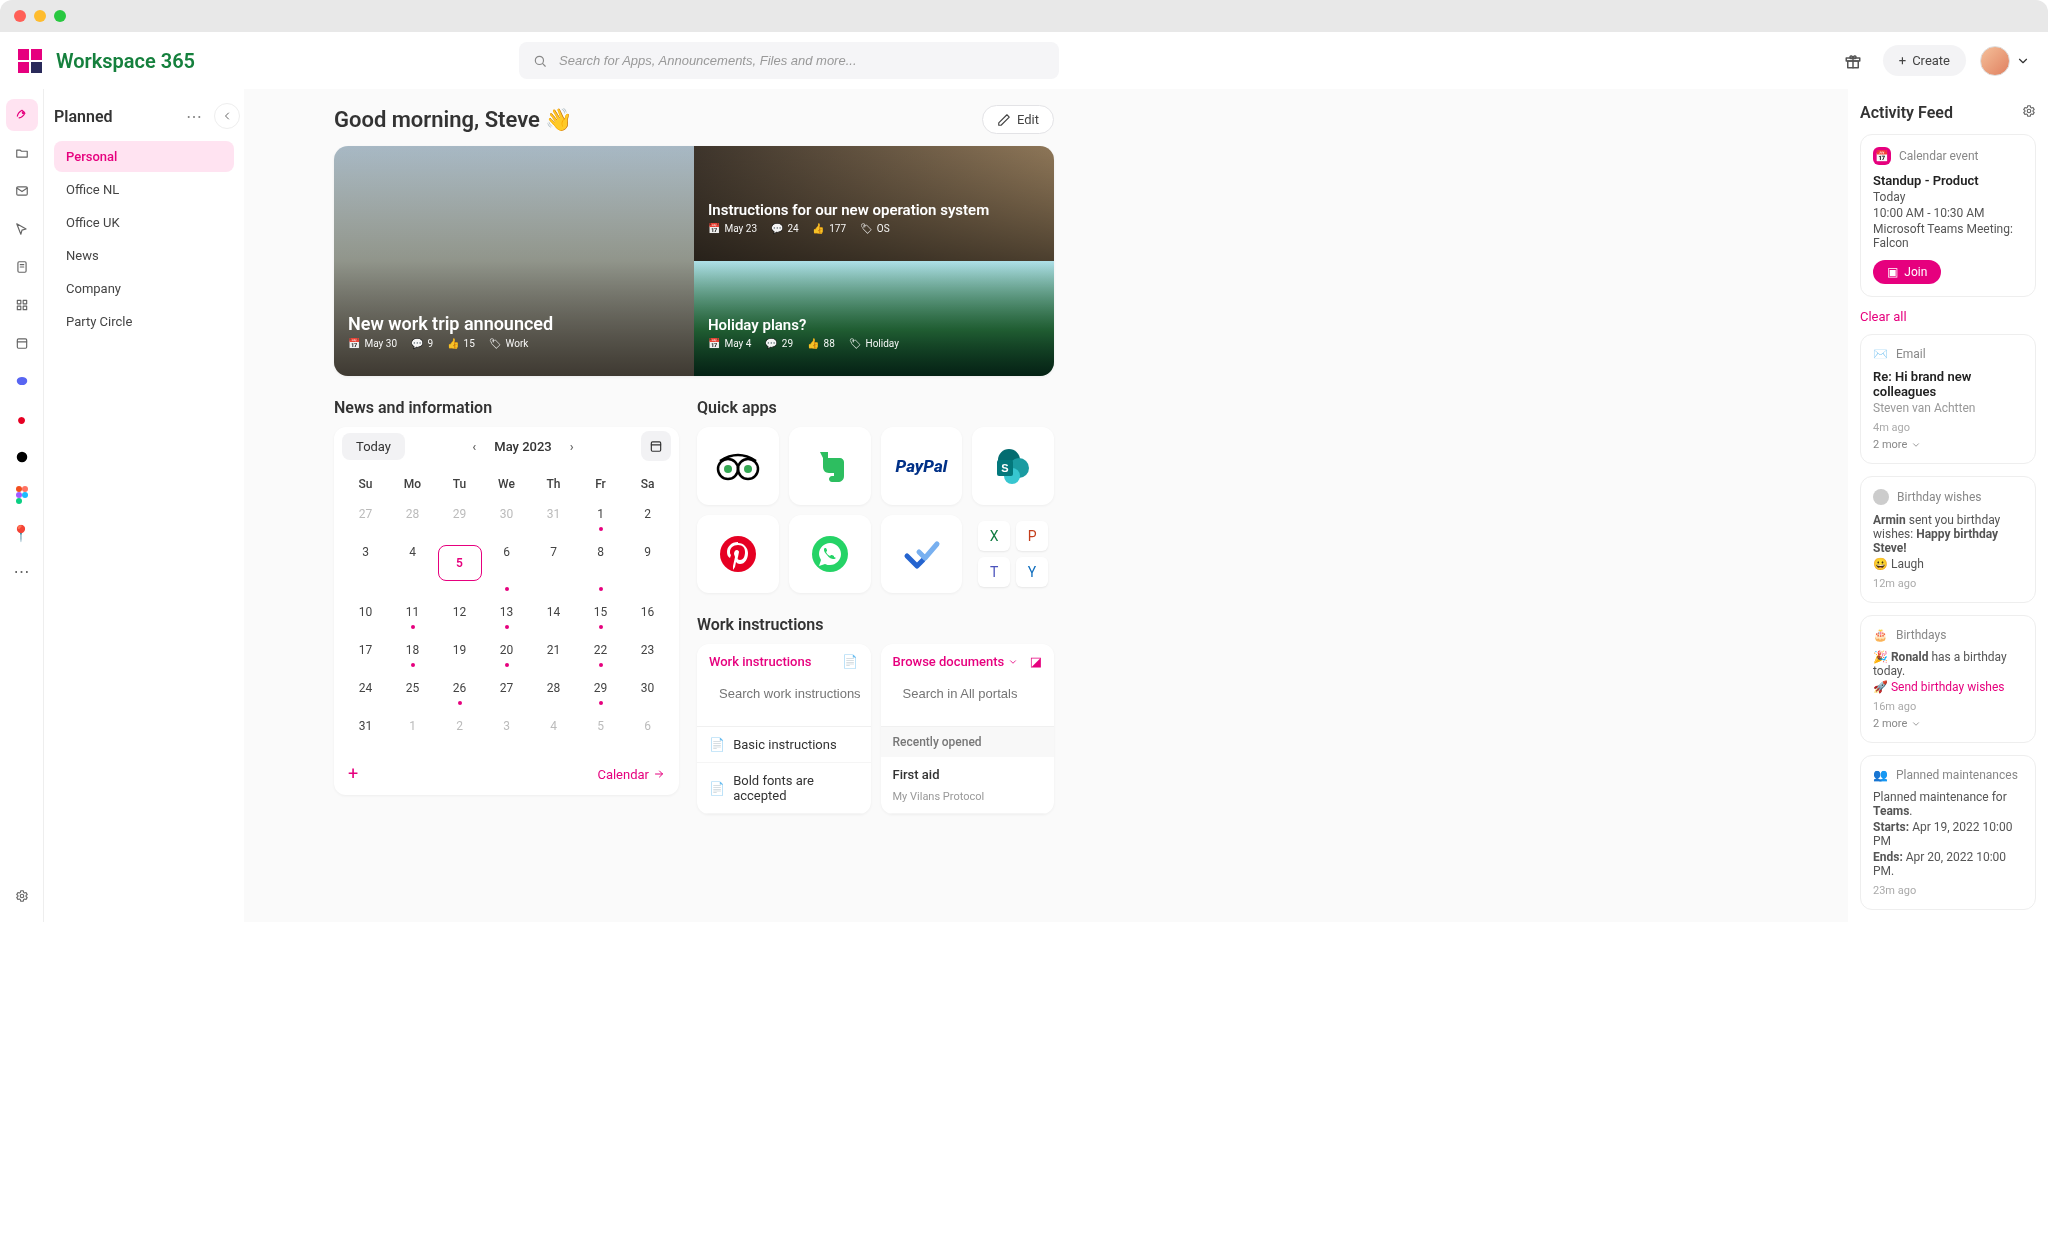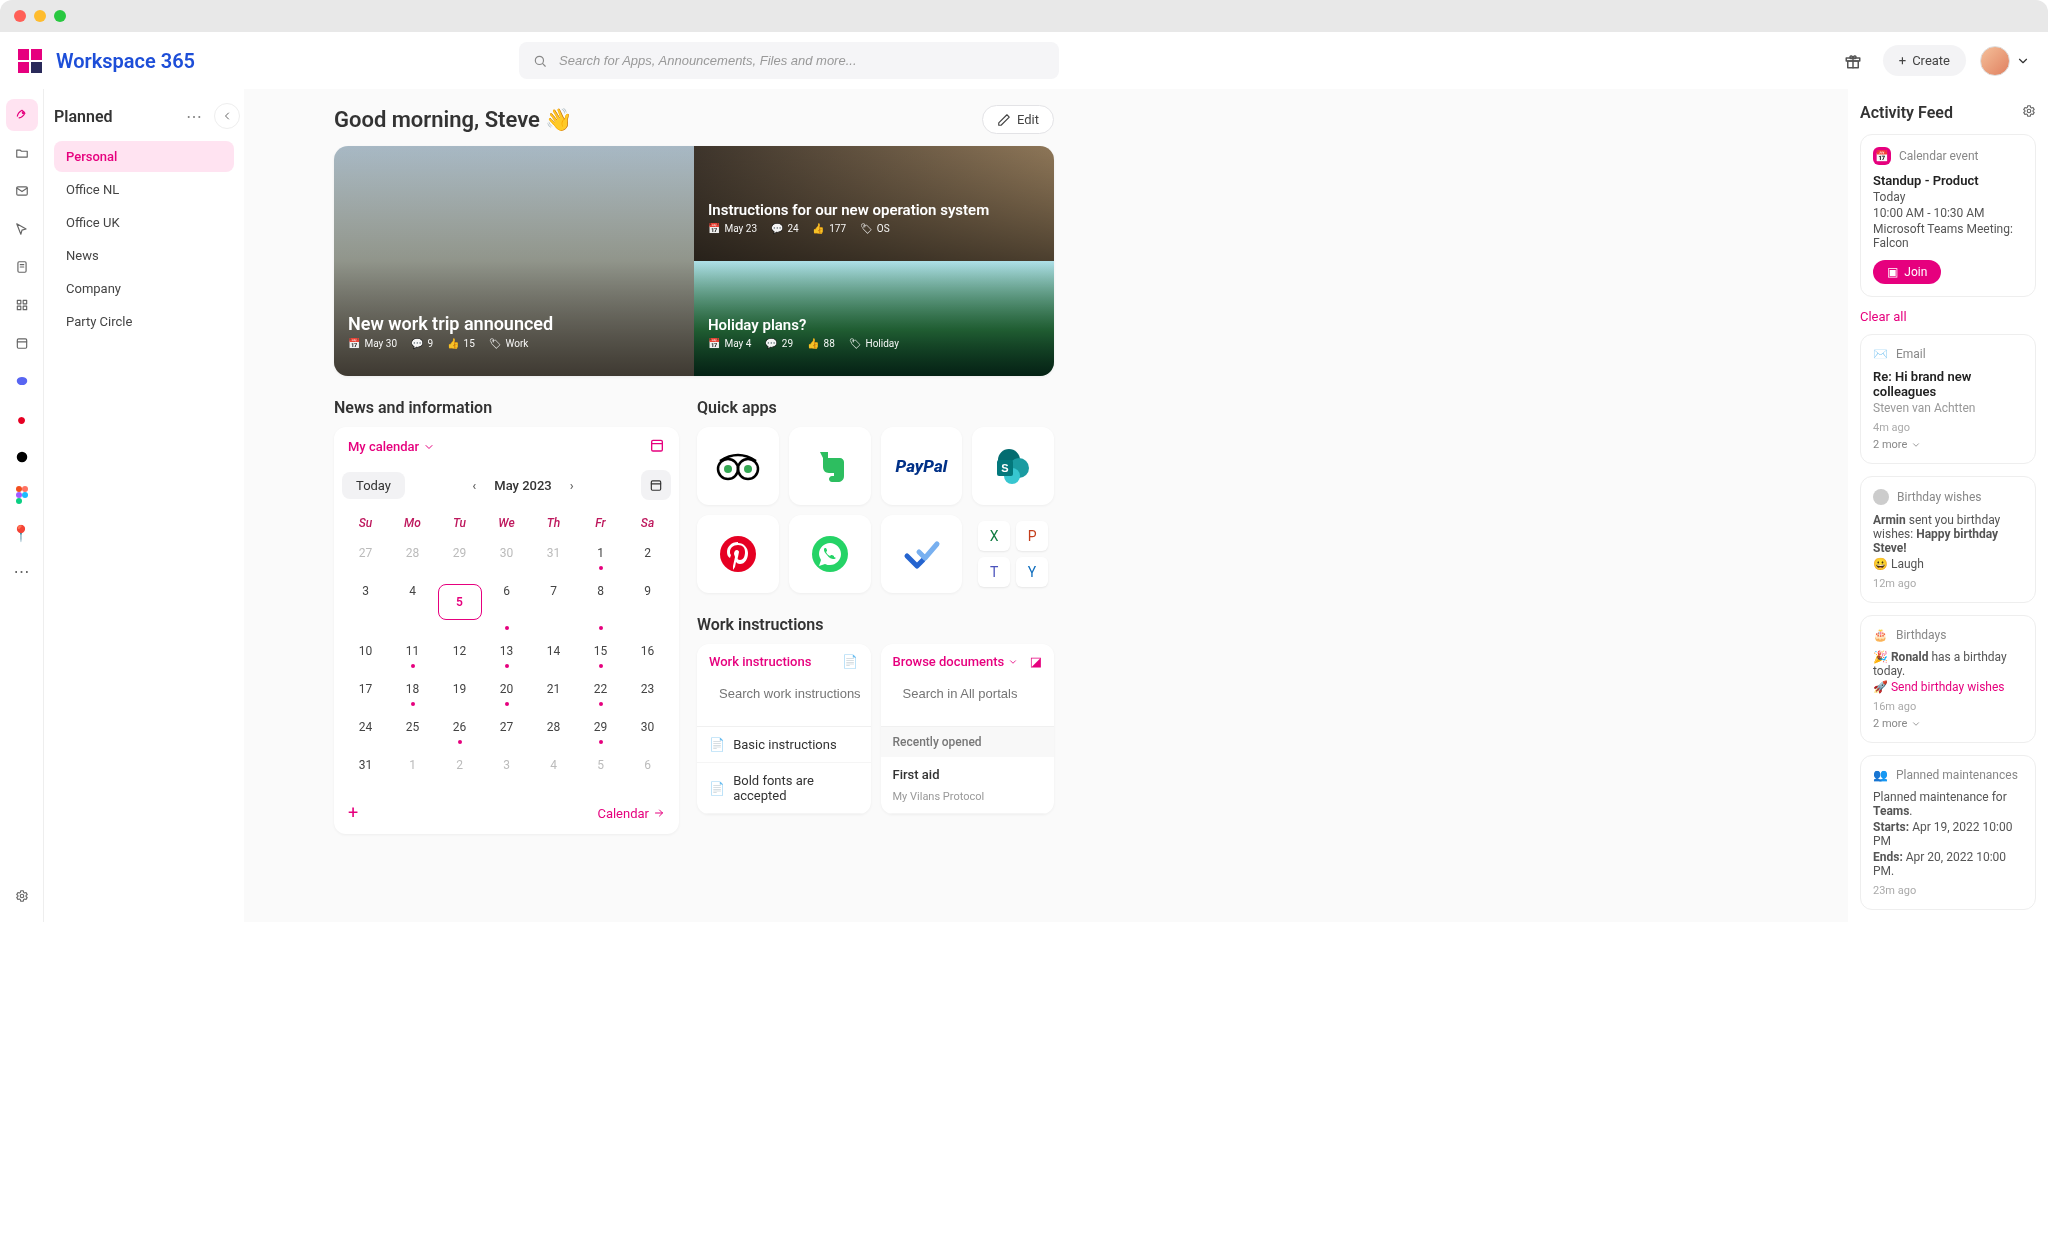--- a/index.html
+++ b/index.html
@@ -8,21 +8,21 @@
   .mac-dot { width:12px; height:12px; border-radius:50%; }
   .dot-r{background:#ff5f57;} .dot-y{background:#febc2e;} .dot-g{background:#28c840;}
 
   .app { display:flex; flex-direction:column; height: calc(100% - 32px); background:#fff;}
 
   
   .topbar { display:flex; align-items:center; padding:10px 18px; gap:24px;}
   .logo-wrap { display:flex; align-items:center; gap:14px;}
   .logo-sq { width:24px; height:24px; display:grid; grid-template-columns:1fr 1fr; grid-template-rows:1fr 1fr; gap:2px;}
   .logo-sq div{background:#e6007e;} .logo-sq div:nth-child(4){background:#2a2a5a;}
-  .brand { font-size:20px; font-weight:600; color:#1d4ed8;}
+  .brand { font-size:20px; font-weight:600; color:#15803d;}
   .searchbar { flex:0 0 540px; margin-left:300px; display:flex; align-items:center; background:#f5f5f7; border-radius:8px; padding:10px 14px; gap:10px; color:#888;}
   .searchbar input{ border:none; background:transparent; flex:1; outline:none; font-size:13px; color:#333;}
   .searchbar input::placeholder{ color:#999; font-style:italic;}
   .top-right{ margin-left:auto; display:flex; align-items:center; gap:14px;}
   .iconbtn{ width:32px;height:32px;display:flex;align-items:center;justify-content:center;border-radius:8px;cursor:pointer;color:#555;}
   .create-btn{ display:flex; align-items:center; gap:6px; background:#f3f3f5; border-radius:18px; padding:8px 16px; font-size:13px; color:#444; cursor:pointer;}
   .avatar{ width:30px;height:30px;border-radius:50%; background:linear-gradient(135deg,#f5c09a,#e08060); border:1px solid #ddd;}
   .avatar-wrap{display:flex;align-items:center;gap:6px;cursor:pointer;}
 
   
@@ -67,21 +67,21 @@
   .card{ background:#fff; border-radius:12px; box-shadow:0 1px 3px rgba(0,0,0,.05); }
 
   
   .cal-head{ display:flex; align-items:center; justify-content:space-between; padding:10px 14px; color:#e6007e; font-size:13px; font-weight:500;}
   .cal-tool{ display:flex; align-items:center; padding:4px 8px 8px; gap:6px;}
   .btn-today{ background:#f2f2f4; border-radius:8px; padding:6px 14px; font-size:13px; cursor:pointer;}
   .cal-nav{ flex:1; display:flex; align-items:center; justify-content:center; gap:18px; font-size:13px; font-weight:500;}
   .cal-nav span.chev{cursor:pointer;color:#666;}
   .btn-date{ width:30px;height:30px;background:#f2f2f4;border-radius:8px;display:flex;align-items:center;justify-content:center;cursor:pointer;}
   .cal-grid{ display:grid; grid-template-columns:repeat(7,1fr); text-align:center; font-size:12px; padding:0 8px 10px;}
-  .cal-grid .dow{ color:#be185d; padding:8px 0; font-weight:500;font-style:italic;}
+  .cal-grid .dow{ color:#404040; padding:8px 0; font-weight:500;}
   .cal-cell{ padding:8px 0 16px; position:relative; color:#444; cursor:pointer;}
   .cal-cell.muted{ color:#bbb;}
   .cal-cell.today{ }
   .cal-cell.today span{ display:inline-flex; width:44px;height:36px;border:1px solid #e6007e;border-radius:8px;align-items:center;justify-content:center;color:#e6007e;font-weight:600;}
   .cal-cell .dot{ position:absolute; left:50%; transform:translateX(-50%); bottom:6px; width:4px;height:4px;border-radius:50%;background:#e6007e;}
   .cal-foot{display:flex;justify-content:space-between;padding:6px 14px 12px;color:#e6007e;font-size:13px;}
   .cal-foot .plus{font-size:18px;line-height:1;cursor:pointer;}
 
   
   .apps-grid{ display:grid; grid-template-columns:repeat(4,1fr); gap:10px;}
@@ -321,34 +321,20 @@
               <span>🏷 <span>Holiday</span></span>
             </div>
           </div>
         </div>
       </div>
 
       <div class="two-col">
         <div>
           <h4 class="section">News and information</h4>
           <div class="card">
-            <div class="cal-head">
-              <div style="display:flex;align-items:center;gap:4px;cursor:pointer">
-                <span>My calendar</span>
-                <svg class="ic" viewBox="0 0 24 24" style="width:12px;height:12px">
-                      <polyline points="6 9 12 15 18 9"></polyline>
-                    </svg>
-              </div>
-              <div>
-                <svg class="ic" viewBox="0 0 24 24" style="width:16px;height:16px">
-                      <rect x="4" y="5" width="16" height="16" rx="2"></rect>
-                      <line x1="4" y1="10" x2="20" y2="10"></line>
-                    </svg>
-              </div>
-            </div>
             <div class="cal-tool">
               <div class="btn-today">Today</div>
               <div class="cal-nav">
                 <span class="chev">‹</span>
                 <span>May 2023</span>
                 <span class="chev">›</span>
               </div>
               <div class="btn-date">
                 <svg class="ic" viewBox="0 0 24 24">
                       <rect x="4" y="5" width="16" height="16" rx="2"></rect>

